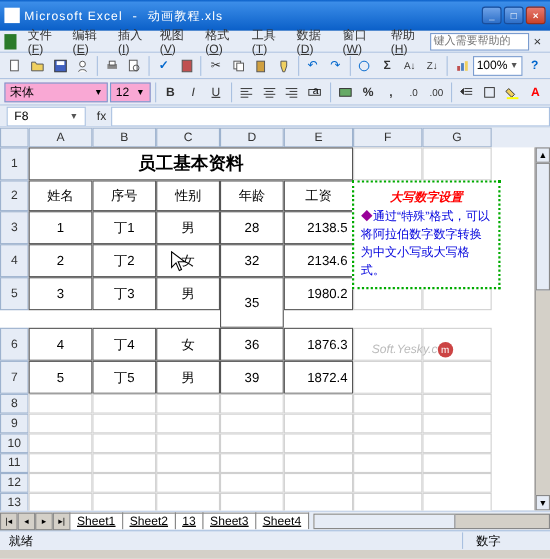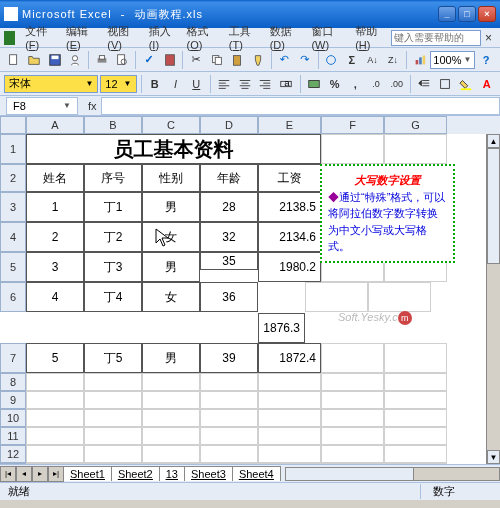--- a/index.html
+++ b/index.html
@@ -15,34 +15,34 @@
 .menu-bar .mi u{text-decoration:underline;}
 .menu-bar .help-input{margin-left:auto;width:90px;height:16px;border:1px solid #7a9ccf;background:#fff;font-size:10px;padding:0 2px;color:#999;}
 .small-x{color:#333;padding:0 4px;font-size:12px;}
 .toolbar{background:#e6ecf6;height:24px;display:flex;align-items:center;padding:0 4px;gap:1px;border-bottom:1px solid #a9c0e0;}
 .tb-btn{width:20px;height:20px;display:flex;align-items:center;justify-content:center;color:#333;border-radius:2px;}
 .tb-btn svg{width:14px;height:14px;}
 .tb-sep{width:1px;height:18px;background:#a9c0e0;margin:0 2px;}
 .tb-combo{height:18px;border:1px solid #7a9ccf;background:#fff;display:flex;align-items:center;padding:0 2px;font-size:10px;}
 .tb-combo .dd{margin-left:2px;font-size:8px;color:#555;}
 .fmt-bar{background:#e6ecf6;height:24px;display:flex;align-items:center;padding:0 4px;gap:2px;border-bottom:1px solid #a9c0e0;}
-.fmt-combo{height:18px;border:1px solid #7a9ccf;background:#fde047;display:flex;align-items:center;padding:0 4px;font-size:11px;}
+.fmt-combo{height:18px;border:1px solid #7a9ccf;background:#f9a8d4;display:flex;align-items:center;padding:0 4px;font-size:11px;}
 .formula-bar{background:#e6ecf6;height:20px;display:flex;align-items:center;border-bottom:1px solid #a9c0e0;}
 .name-box{width:72px;height:18px;border:1px solid #a9c0e0;background:#fff;display:flex;align-items:center;padding:0 6px;margin-left:6px;}
 .fx-box{margin-left:10px;color:#333;}
 .fx-input{flex:1;height:18px;border:1px solid #a9c0e0;background:#fff;margin-left:4px;}
 .sheet-area{position:relative;background:#fff;height:348px;overflow:hidden;}
 .col-headers{display:flex;height:18px;background:#e6ecf6;}
 .rc-corner{width:26px;border:1px solid #9db2ce;background:#e6ecf6;}
 .ch{border:1px solid #9db2ce;background:#e6ecf6;text-align:center;line-height:16px;color:#333;}
 .row{display:flex;}
 .rh{width:26px;border:1px solid #9db2ce;background:#e6ecf6;text-align:center;color:#333;display:flex;align-items:center;justify-content:center;}
 .cell{border:1px solid #d0d0d0;background:#fff;display:flex;align-items:center;padding:0 4px;overflow:hidden;}
 .grid-border{border:1px solid #555;}
-.title-cell{font-family:"KaiTi","楷体",serif;font-size:20px;font-weight:bold;justify-content:center;}
+.title-cell{font-family:"KaiTi","楷体",serif;font-size:16px;font-weight:bold;justify-content:center;}
 .hdr-cell{justify-content:center;font-size:12px;}
 .data-cell{justify-content:center;font-size:12px;}
 .num-cell{justify-content:flex-end;font-size:12px;}
 .tip-box{position:absolute;border:2px dotted #0a0;background:#fff;padding:6px;font-size:12px;line-height:1.5;}
 .tip-title{color:#f00;font-weight:bold;font-style:italic;text-align:center;}
 .tip-body{color:#00d;}
 .tip-body .diamond{color:#909;}
 .watermark{position:absolute;color:#bbb;font-family:Arial;font-size:14px;font-style:italic;margin-left:28px;}
 .tab-bar{height:18px;background:#e6ecf6;display:flex;align-items:center;border-top:1px solid #a9c0e0;}
 .tab-nav{display:flex;}
@@ -70,22 +70,22 @@
     <div class="win-btn">_</div>
     <div class="win-btn">□</div>
     <div class="win-btn close">×</div>
   </div>
 </div>
 
 <div class="menu-bar">
   <span class="icon" style="width:14px;height:14px;background:#2a7a2a;margin-right:4px;"></span>
   <span class="mi"><span>文件</span>(<u>F</u>)</span>
   <span class="mi"><span>编辑</span>(<u>E</u>)</span>
+  <span class="mi"><span>插入</span>(<u>I</u>)</span>
   <span class="mi"><span>视图</span>(<u>V</u>)</span>
-  <span class="mi"><span>插入</span>(<u>I</u>)</span>
   <span class="mi"><span>格式</span>(<u>O</u>)</span>
   <span class="mi"><span>工具</span>(<u>T</u>)</span>
   <span class="mi"><span>数据</span>(<u>D</u>)</span>
   <span class="mi"><span>窗口</span>(<u>W</u>)</span>
   <span class="mi"><span>帮助</span>(<u>H</u>)</span>
   <input class="help-input" placeholder="键入需要帮助的" style="">
   <span class="small-x">×</span>
 </div>
 
 <div class="toolbar">
@@ -298,32 +298,32 @@
         <div class="cell data-cell grid-border" style="width: 58px; height: 30px;">32</div>
         <div class="cell num-cell grid-border" style="width: 63px; height: 30px;">2134.6</div>
         <div class="cell" style="width: 63px; height: 30px;"></div>
         <div class="cell" style="width: 63px; height: 30px;"></div>
       </div>
       <div class="row">
         <div class="rh" style="height: 30px;">5</div>
         <div class="cell data-cell grid-border" style="width: 58px; height: 30px;">3</div>
         <div class="cell data-cell grid-border" style="width: 58px; height: 30px;">丁3</div>
         <div class="cell data-cell grid-border" style="width: 58px; height: 30px;">男</div>
-        <div class="cell data-cell grid-border" style="width: 58px; height: 18px;">35</div>
+        <div class="cell data-cell grid-border" style="width: 58px; height: 46px;">35</div>
         <div class="cell num-cell grid-border" style="width: 63px; height: 30px;">1980.2</div>
         <div class="cell" style="width: 63px; height: 30px;"></div>
         <div class="cell" style="width: 63px; height: 30px;"></div>
       </div>
       <div class="row">
         <div class="rh" style="height: 30px;">6</div>
         <div class="cell data-cell grid-border" style="width: 58px; height: 30px;">4</div>
         <div class="cell data-cell grid-border" style="width: 58px; height: 30px;">丁4</div>
         <div class="cell data-cell grid-border" style="width: 58px; height: 30px;">女</div>
         <div class="cell data-cell grid-border" style="width: 58px; height: 30px;">36</div>
-        <div class="cell num-cell grid-border" style="width: 47px; height: 30px; margin-top: 31px;">1876.3</div>
+        <div class="cell num-cell grid-border" style="width: 63px; height: 30px;">1876.3</div>
         <div class="cell" style="width: 63px; height: 30px;"></div>
         <div class="cell" style="width: 63px; height: 30px;"></div>
       </div>
       <div class="row">
         <div class="rh" style="height: 30px;">7</div>
         <div class="cell data-cell grid-border" style="width: 58px; height: 30px;">5</div>
         <div class="cell data-cell grid-border" style="width: 58px; height: 30px;">丁5</div>
         <div class="cell data-cell grid-border" style="width: 58px; height: 30px;">男</div>
         <div class="cell data-cell grid-border" style="width: 58px; height: 30px;">39</div>
         <div class="cell num-cell grid-border" style="width: 63px; height: 30px;">1872.4</div>

